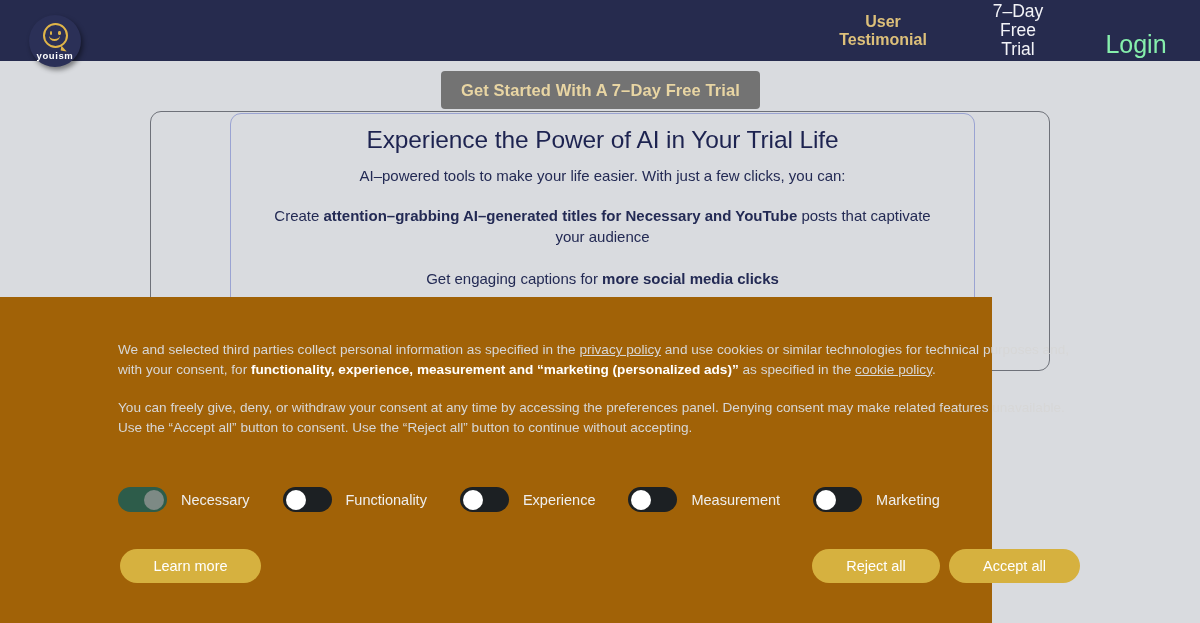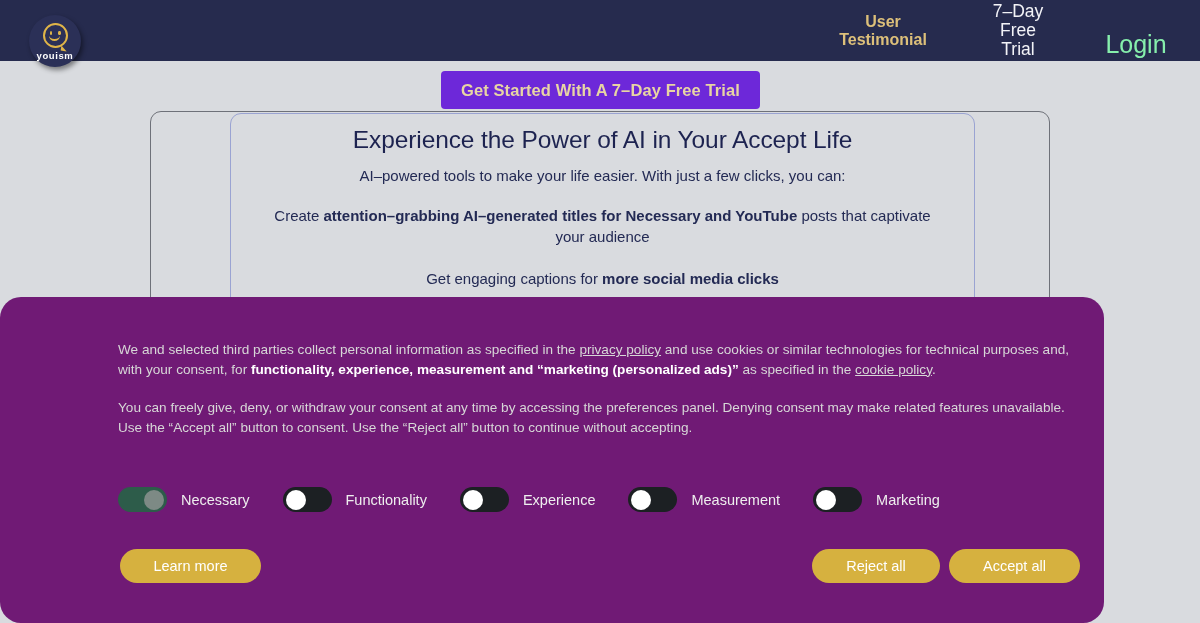--- a/index.html
+++ b/index.html
@@ -118,21 +118,21 @@
     margin-top: 28px;
   }
 
   
   .cta-btn {
     position: absolute;
     left: 441px;
     top: 71px;
     width: 319px;
     height: 38px;
-    background: #6d28d9;
+    background: #737373;
     color: #e8d5a3;
     border: none;
     border-radius: 4px;
     font-family: "Liberation Sans", sans-serif;
     font-size: 16.5px;
     font-weight: bold;
     cursor: pointer;
     letter-spacing: 0.1px;
   }
 
@@ -187,26 +187,25 @@
     line-height: 1.37;
     padding: 0 32px;
   }
   .content .para b { font-weight: bold; }
 
   
   .cookie-banner {
     position: absolute;
     left: 0;
     bottom: 0;
-    width: 1104px;
+    width: 992px;
     height: 326px;
-    background: #701a75;
+    background: #a16207;
     z-index: 10;
     color: #dcdcdc;
-    border-radius: 21px;
   }
   .cookie-inner {
     position: absolute;
     left: 118px;
     top: 43px;
     width: 962px;
   }
   .cookie-text {
     font-size: 13.6px;
     line-height: 19.6px;
@@ -309,21 +308,21 @@
     <div class="nav-item login">Login</div>
   </nav>
 </div>
 
 <button class="cta-btn">Get Started With A 7–Day Free Trial</button>
 
 <div class="outer-panel"></div>
 <div class="inner-panel"></div>
 
 <div class="content">
-  <h1>Experience the Power of AI in Your Accept Life</h1>
+  <h1>Experience the Power of AI in Your Trial Life</h1>
   <div class="sub">AI–powered tools to make your life easier. With just a few clicks, you can:</div>
 
   <p class="para">
     <span>Create </span><b>attention–grabbing AI–generated titles for Necessary and YouTube</b><span> posts that captivate your audience</span>
   </p>
 
   <p class="para">
     <span>Get engaging captions for </span><b>more social media clicks</b><span></span>
   </p>
 

